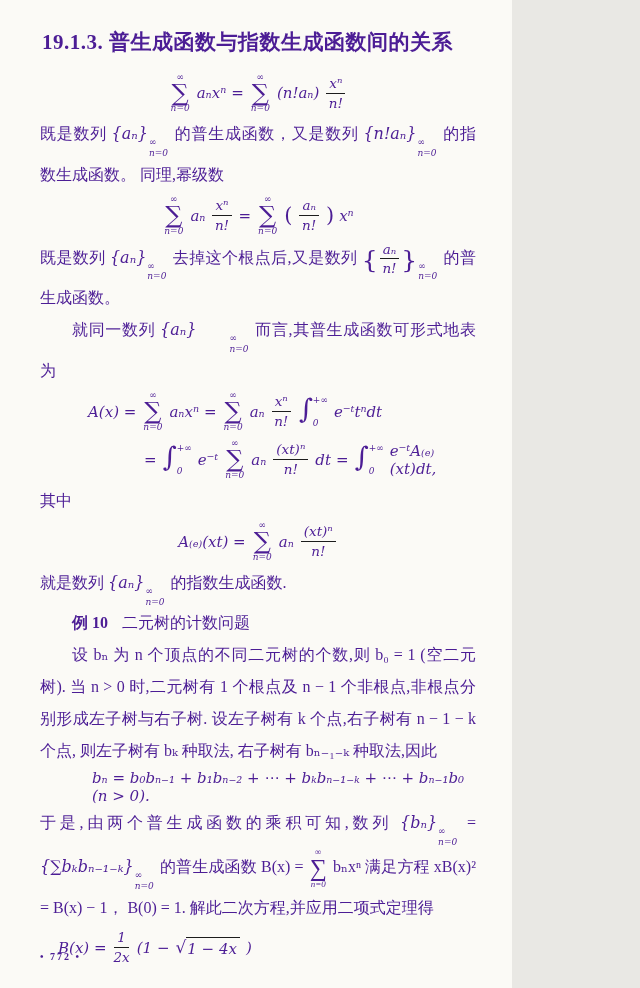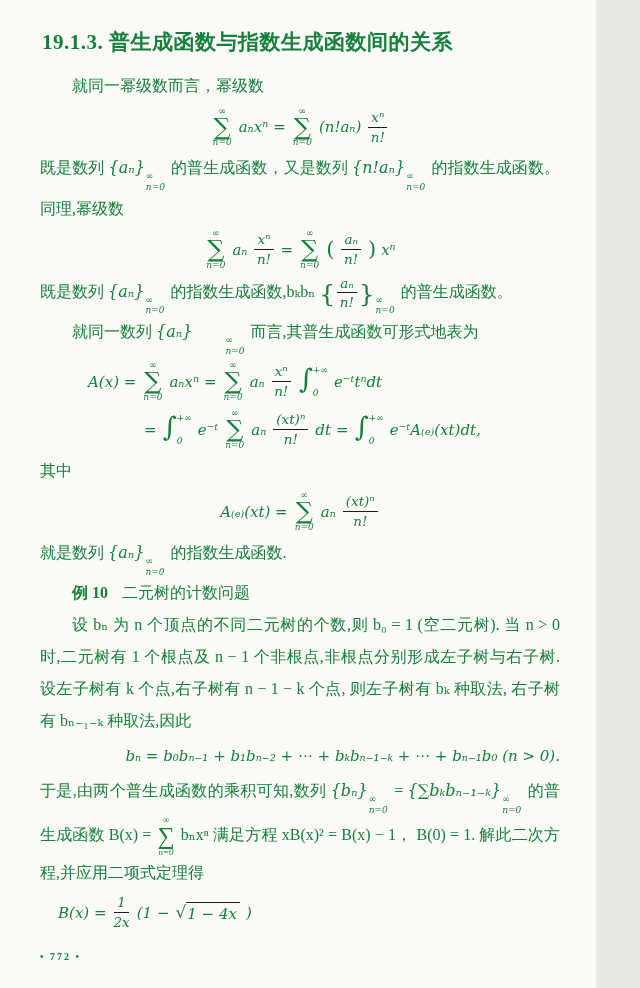--- a/index.html
+++ b/index.html
@@ -1,18 +1,18 @@
 <!DOCTYPE html>
 <html><head>
 <meta charset="utf-8">
 <style>
   html,body{margin:0;padding:0;background:#e9e8e4;}
   .sheet{
-    width:596px;height:988px;box-sizing:border-box;position:relative;overflow:hidden;
-    background:#fbfaf6;color:#15803d;
+    width:512px;height:988px;box-sizing:border-box;position:relative;overflow:hidden;
+    background:#fbfaf6;color:#4c1d95;
     padding:24px 36px 0 40px;
     font-family:"Liberation Serif","DejaVu Serif",serif;
   }
   .title{font-size:21px;font-weight:700;margin:4px 0 14px 2px;letter-spacing:.5px;}
   p.body{font-size:16px;line-height:32px;margin:0;text-align:justify;}
   .indent{text-indent:2em;}
   .mvar{font-style:italic;font-family:"DejaVu Serif","DejaVu Sans",serif;}
   .example-label{font-weight:700;margin-right:14px;}
 
   .formula{
@@ -45,21 +45,20 @@
 
   .footer{position:absolute;left:40px;bottom:26px;font-weight:700;font-size:10px;letter-spacing:2px;}
 </style>
 </head>
 <body>
 
 <div class="sheet">
 
   <h1 class="title"><span>19.1.3.</span> <span>普生成函数与指数生成函数间的关系</span></h1>
 
-  <p class="body indent">就同一幂级数而言，幂级数</p>
 
   <div class="formula">
     <span class="sum">
         <span class="lim">∞</span>
         <span class="op">∑</span>
         <span class="lim">n=0</span>
       </span>
     <span class="mvar">aₙxⁿ</span>
     <span>=</span>
     <span class="sum">
@@ -104,21 +103,21 @@
         <span class="num">aₙ</span>
         <span class="den">n!</span>
       </span>
     <span class="midp">)</span>
     <span class="mvar">xⁿ</span>
   </div>
 
   <p class="body"><span>既是数列 </span><span class="mvar">{aₙ}</span><span class="lims2">
         <span>∞</span>
         <span>n=0</span>
-      </span><span> 的指数生成函数,bₖbₙ </span><span class="brace">{</span><span class="frac mvar">
+      </span><span> 去掉这个根点后,又是数列 </span><span class="brace">{</span><span class="frac mvar">
         <span class="num">aₙ</span>
         <span class="den">n!</span>
       </span><span class="brace">}</span><span class="lims2">
         <span>∞</span>
         <span>n=0</span>
       </span><span> 的普生成函数。</span></p>
 
   <p class="body indent"><span>就同一数列 </span><span class="mvar">{aₙ}</span><span class="lims2">
         <span>∞</span>
         <span>n=0</span>

